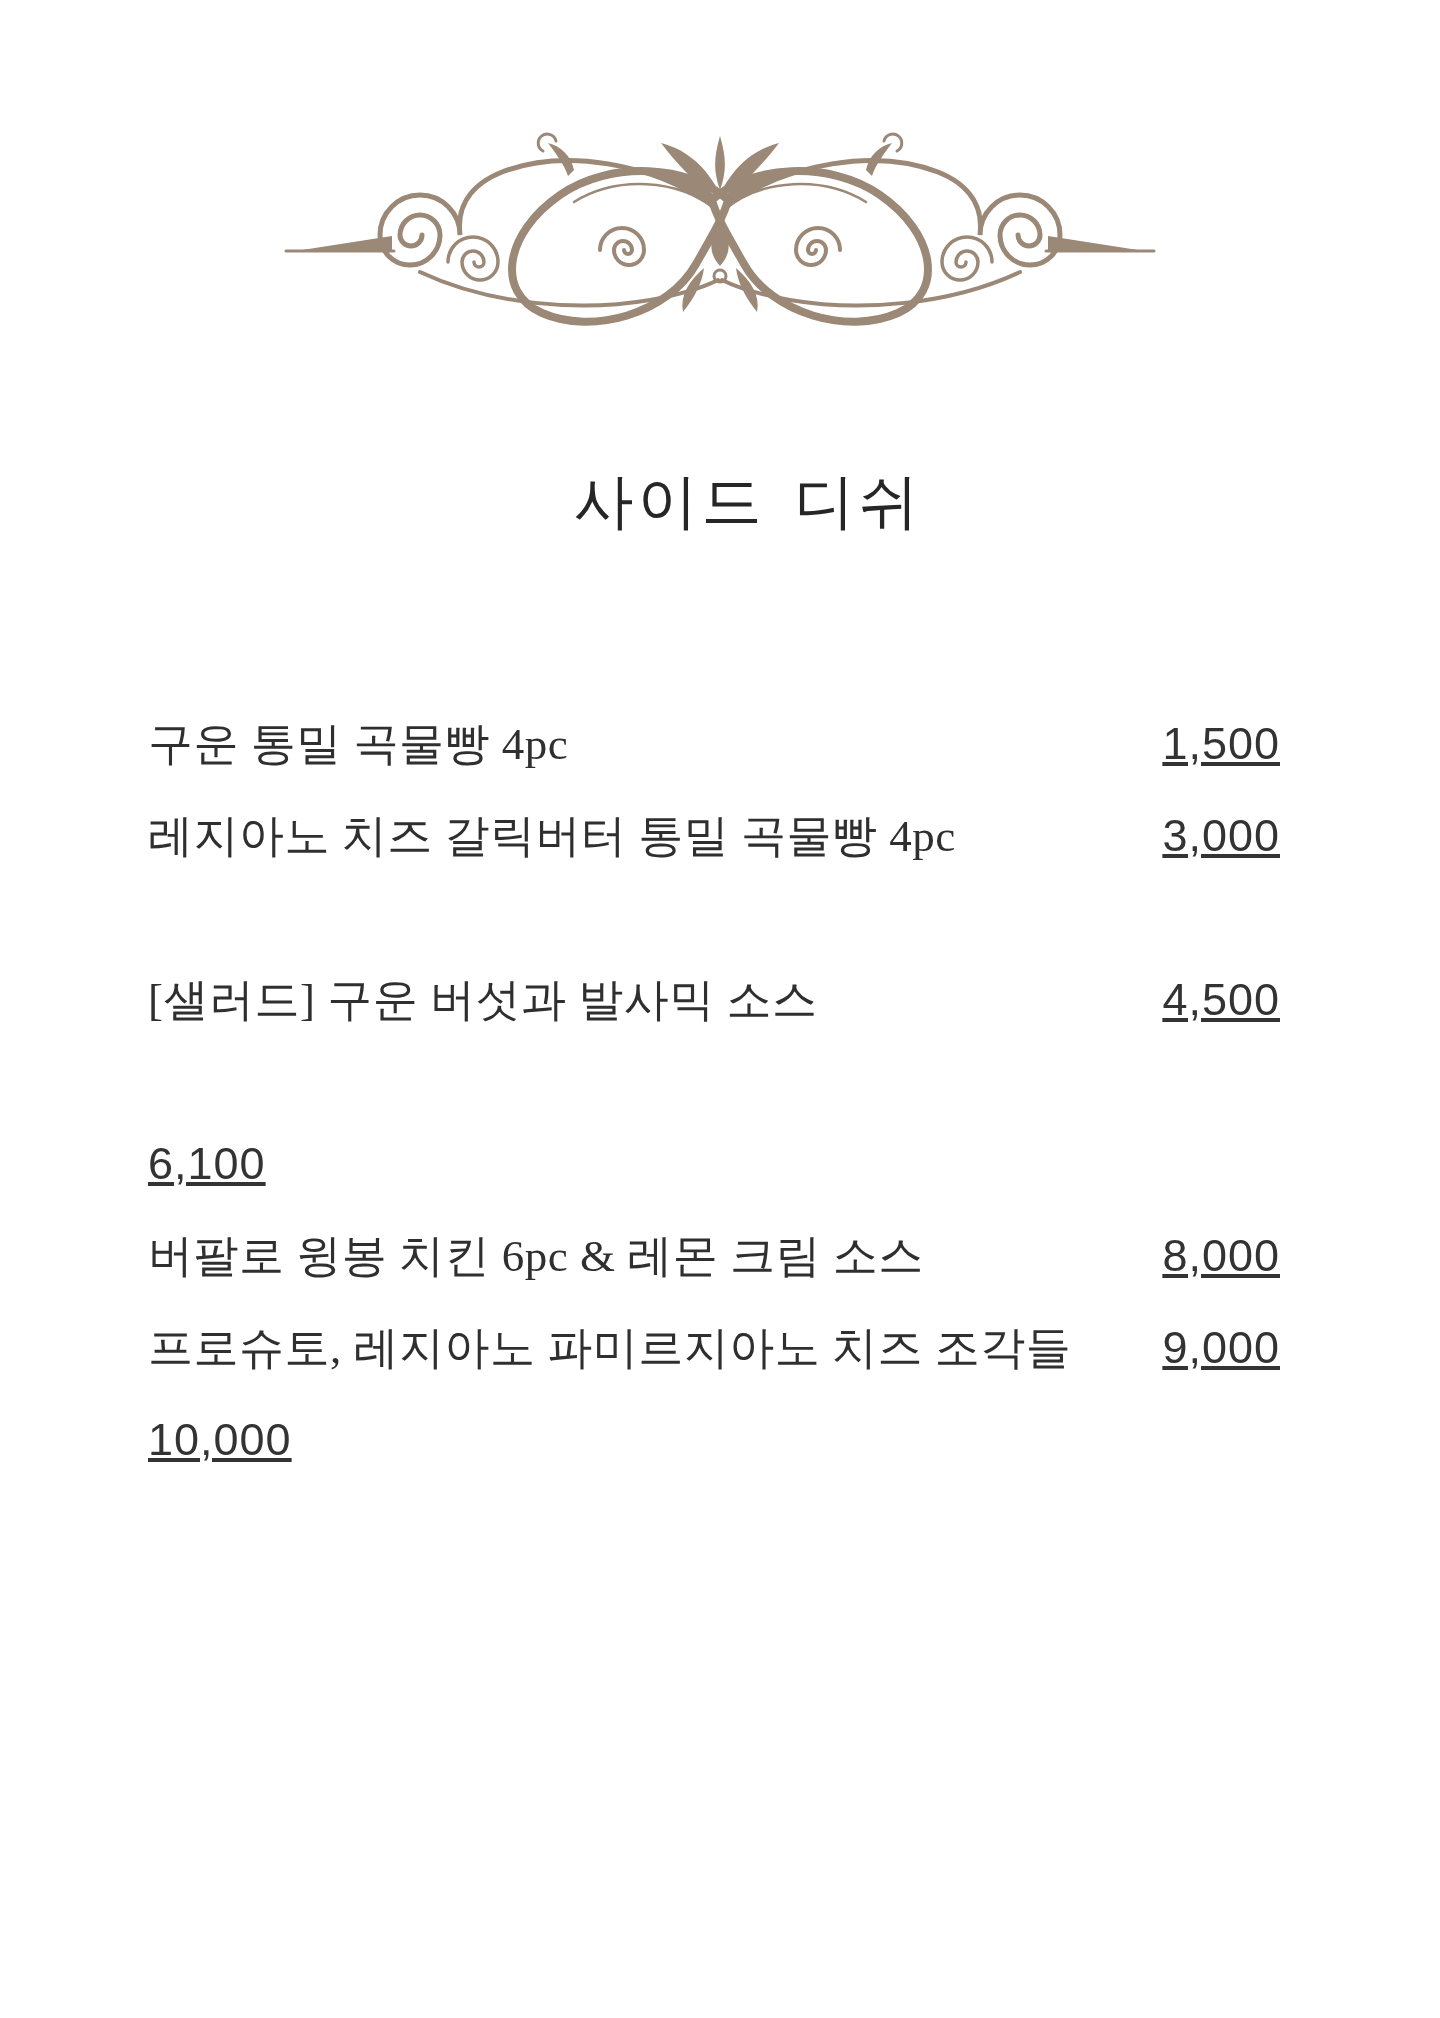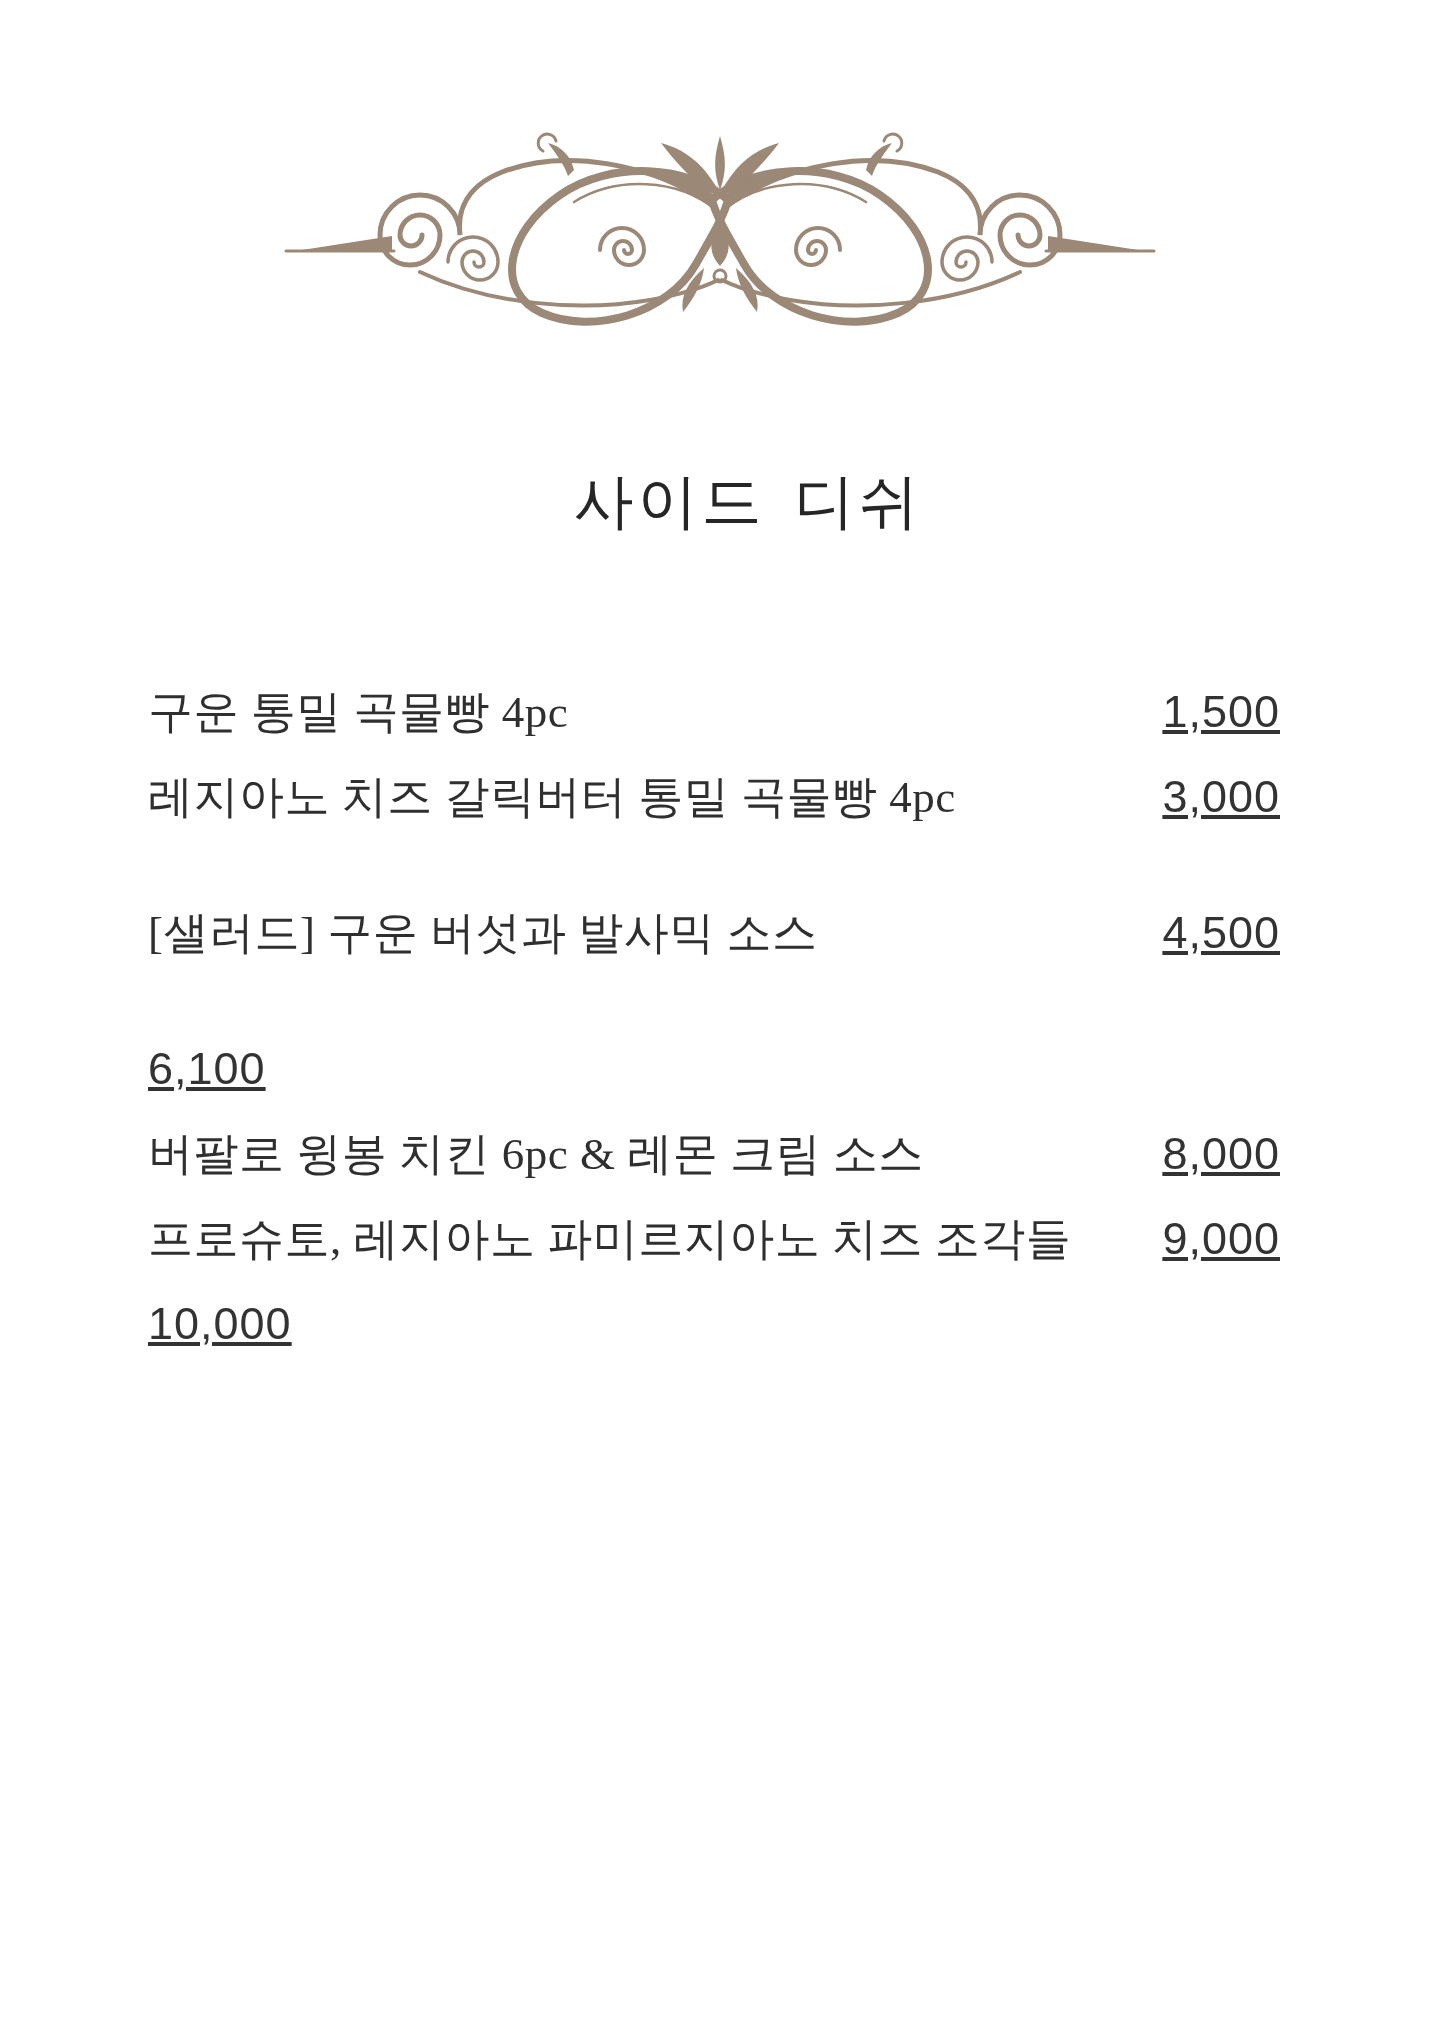--- a/index.html
+++ b/index.html
@@ -49,23 +49,24 @@
     top: 684px;
     left: 148px;
     right: 160px;
   }
   .menu-row {
     display: flex;
     justify-content: space-between;
     align-items: baseline;
     height: 60px;
     margin-bottom: 25px;
+    margin-top: 32px;
   }
   .menu-row.group-gap {
-    margin-top: 76px;
+    margin-top: 104px;
   }
   .item-name {
     font-family: "Liberation Serif", serif;
     font-size: 45px;
     line-height: 1.25;
     color: #2f2f2f;
     letter-spacing: 0.5px;
     white-space: nowrap;
   }
   .item-price {

